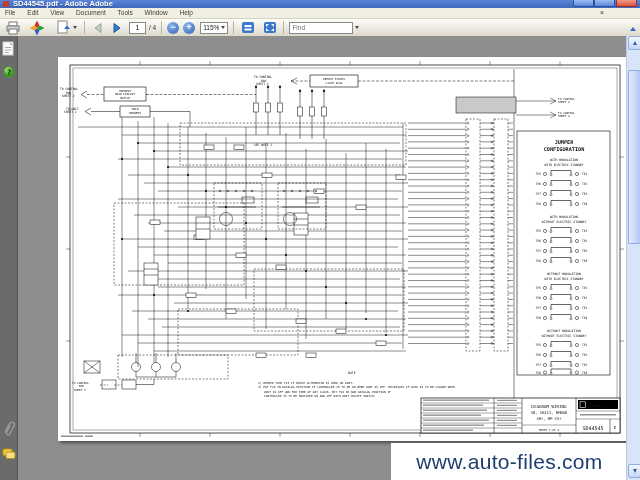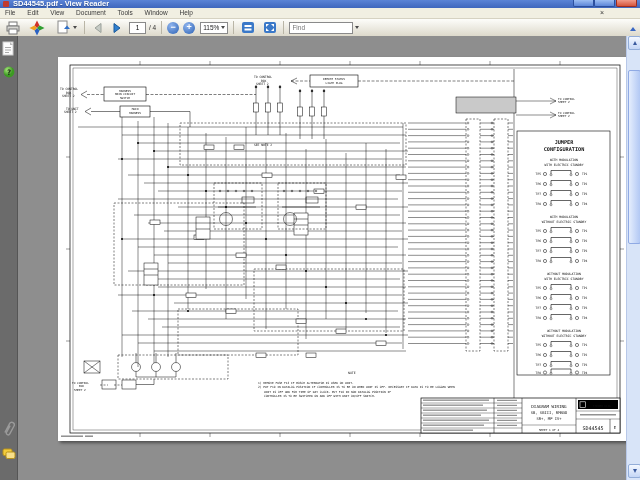--- a/index.html
+++ b/index.html
@@ -64,21 +64,21 @@
     border-radius:2px;background:linear-gradient(90deg,#e4edfd,#b2c8f4);}
   text{font-family:"DejaVu Sans Mono",monospace;fill:#111;}
 </style>
 </head>
 <body>
 
 <div id="app">
 
   <div class="titlebar">
     <div class="app-ico"></div>
-    <span class="ttl">SD44545.pdf - View Reader</span>
+    <span class="ttl">SD44545.pdf - Adobe Adobe</span>
     <div class="winbtn min"></div>
     <div class="winbtn max"></div>
     <div class="winbtn close"></div>
   </div>
 
   <div class="menubar">
     <span class="mi">File</span>
     <span class="mi">Edit</span>
     <span class="mi">View</span>
     <span class="mi">Document</span>
@@ -528,20 +528,23 @@
             <text x="557" y="372" font-size="4" text-anchor="middle">E</text>
           </g>
 
           <g fill="#888">
             <rect x="3" y="378.5" width="22" height="1.4"></rect>
               <rect x="27" y="378.5" width="8" height="1.4"></rect>
           </g>
         </svg>
       </div>
 
+      <div class="watermark">
+        <span>www.auto-files.com</span>
+      </div>
     </div>
 
     <div class="vscroll">
       <div class="sbtn up">
           <div class="sarrow u"></div>
         </div>
       <div class="sthumb"></div>
       <div class="sbtn down">
           <div class="sarrow d"></div>
         </div>

